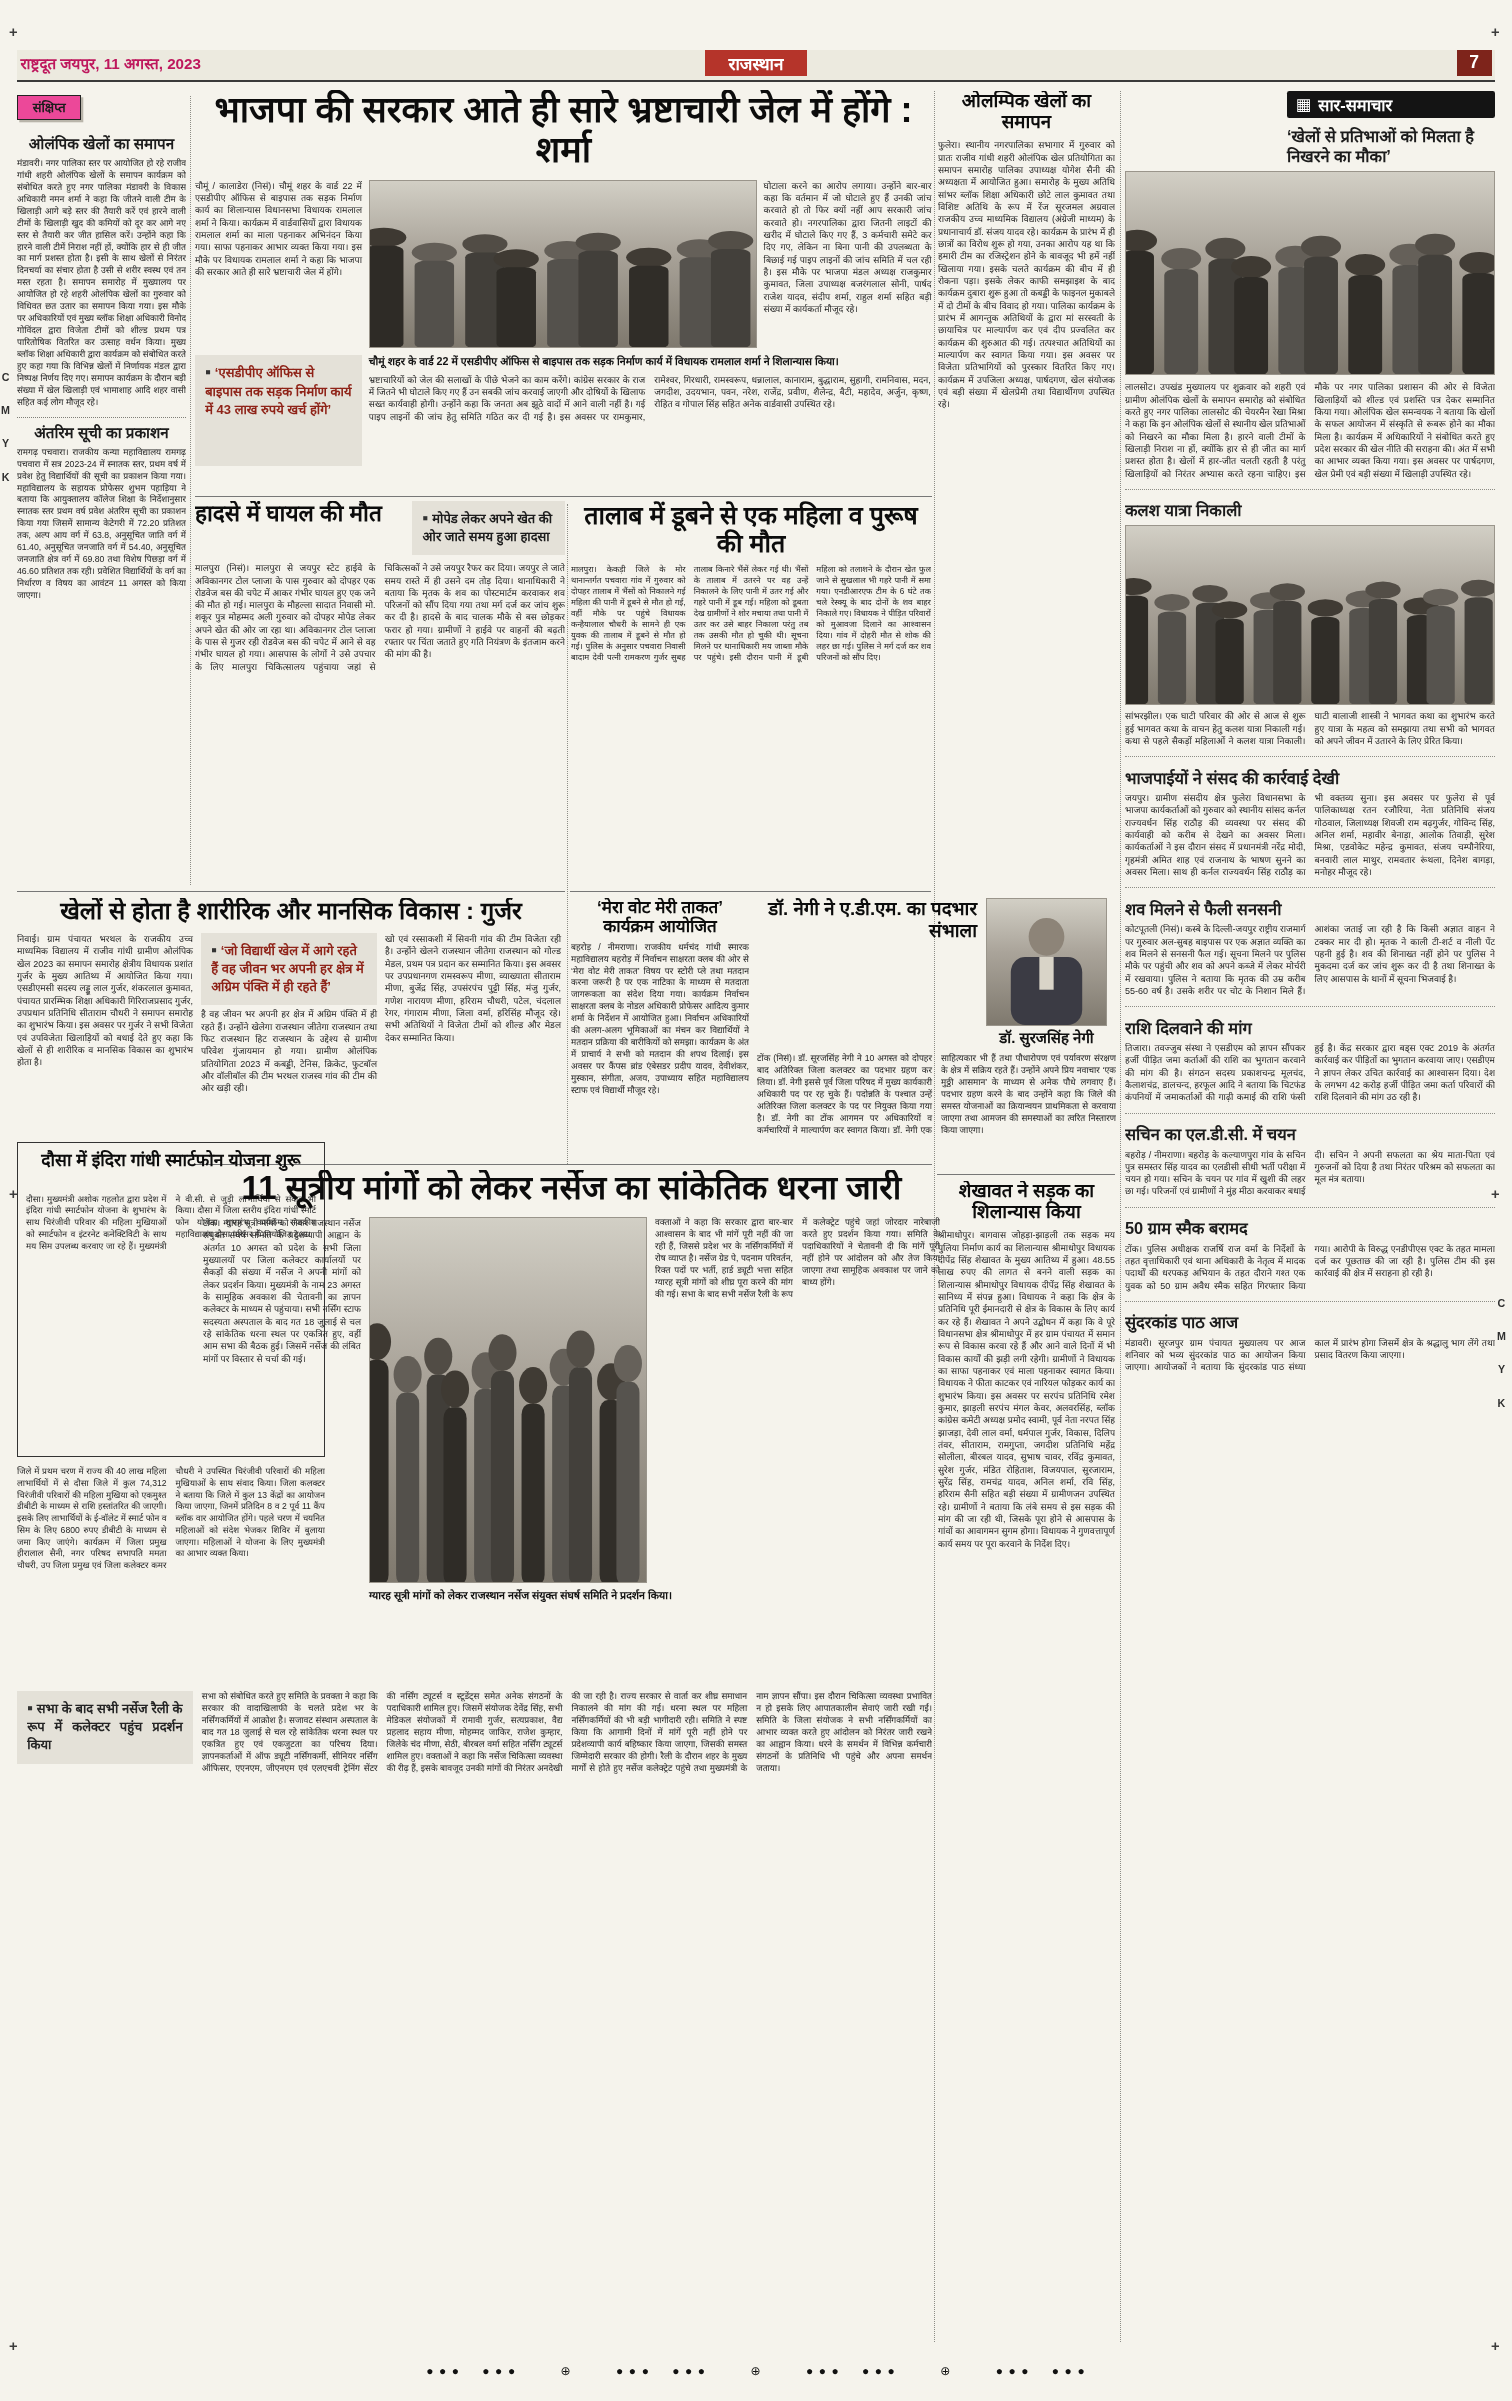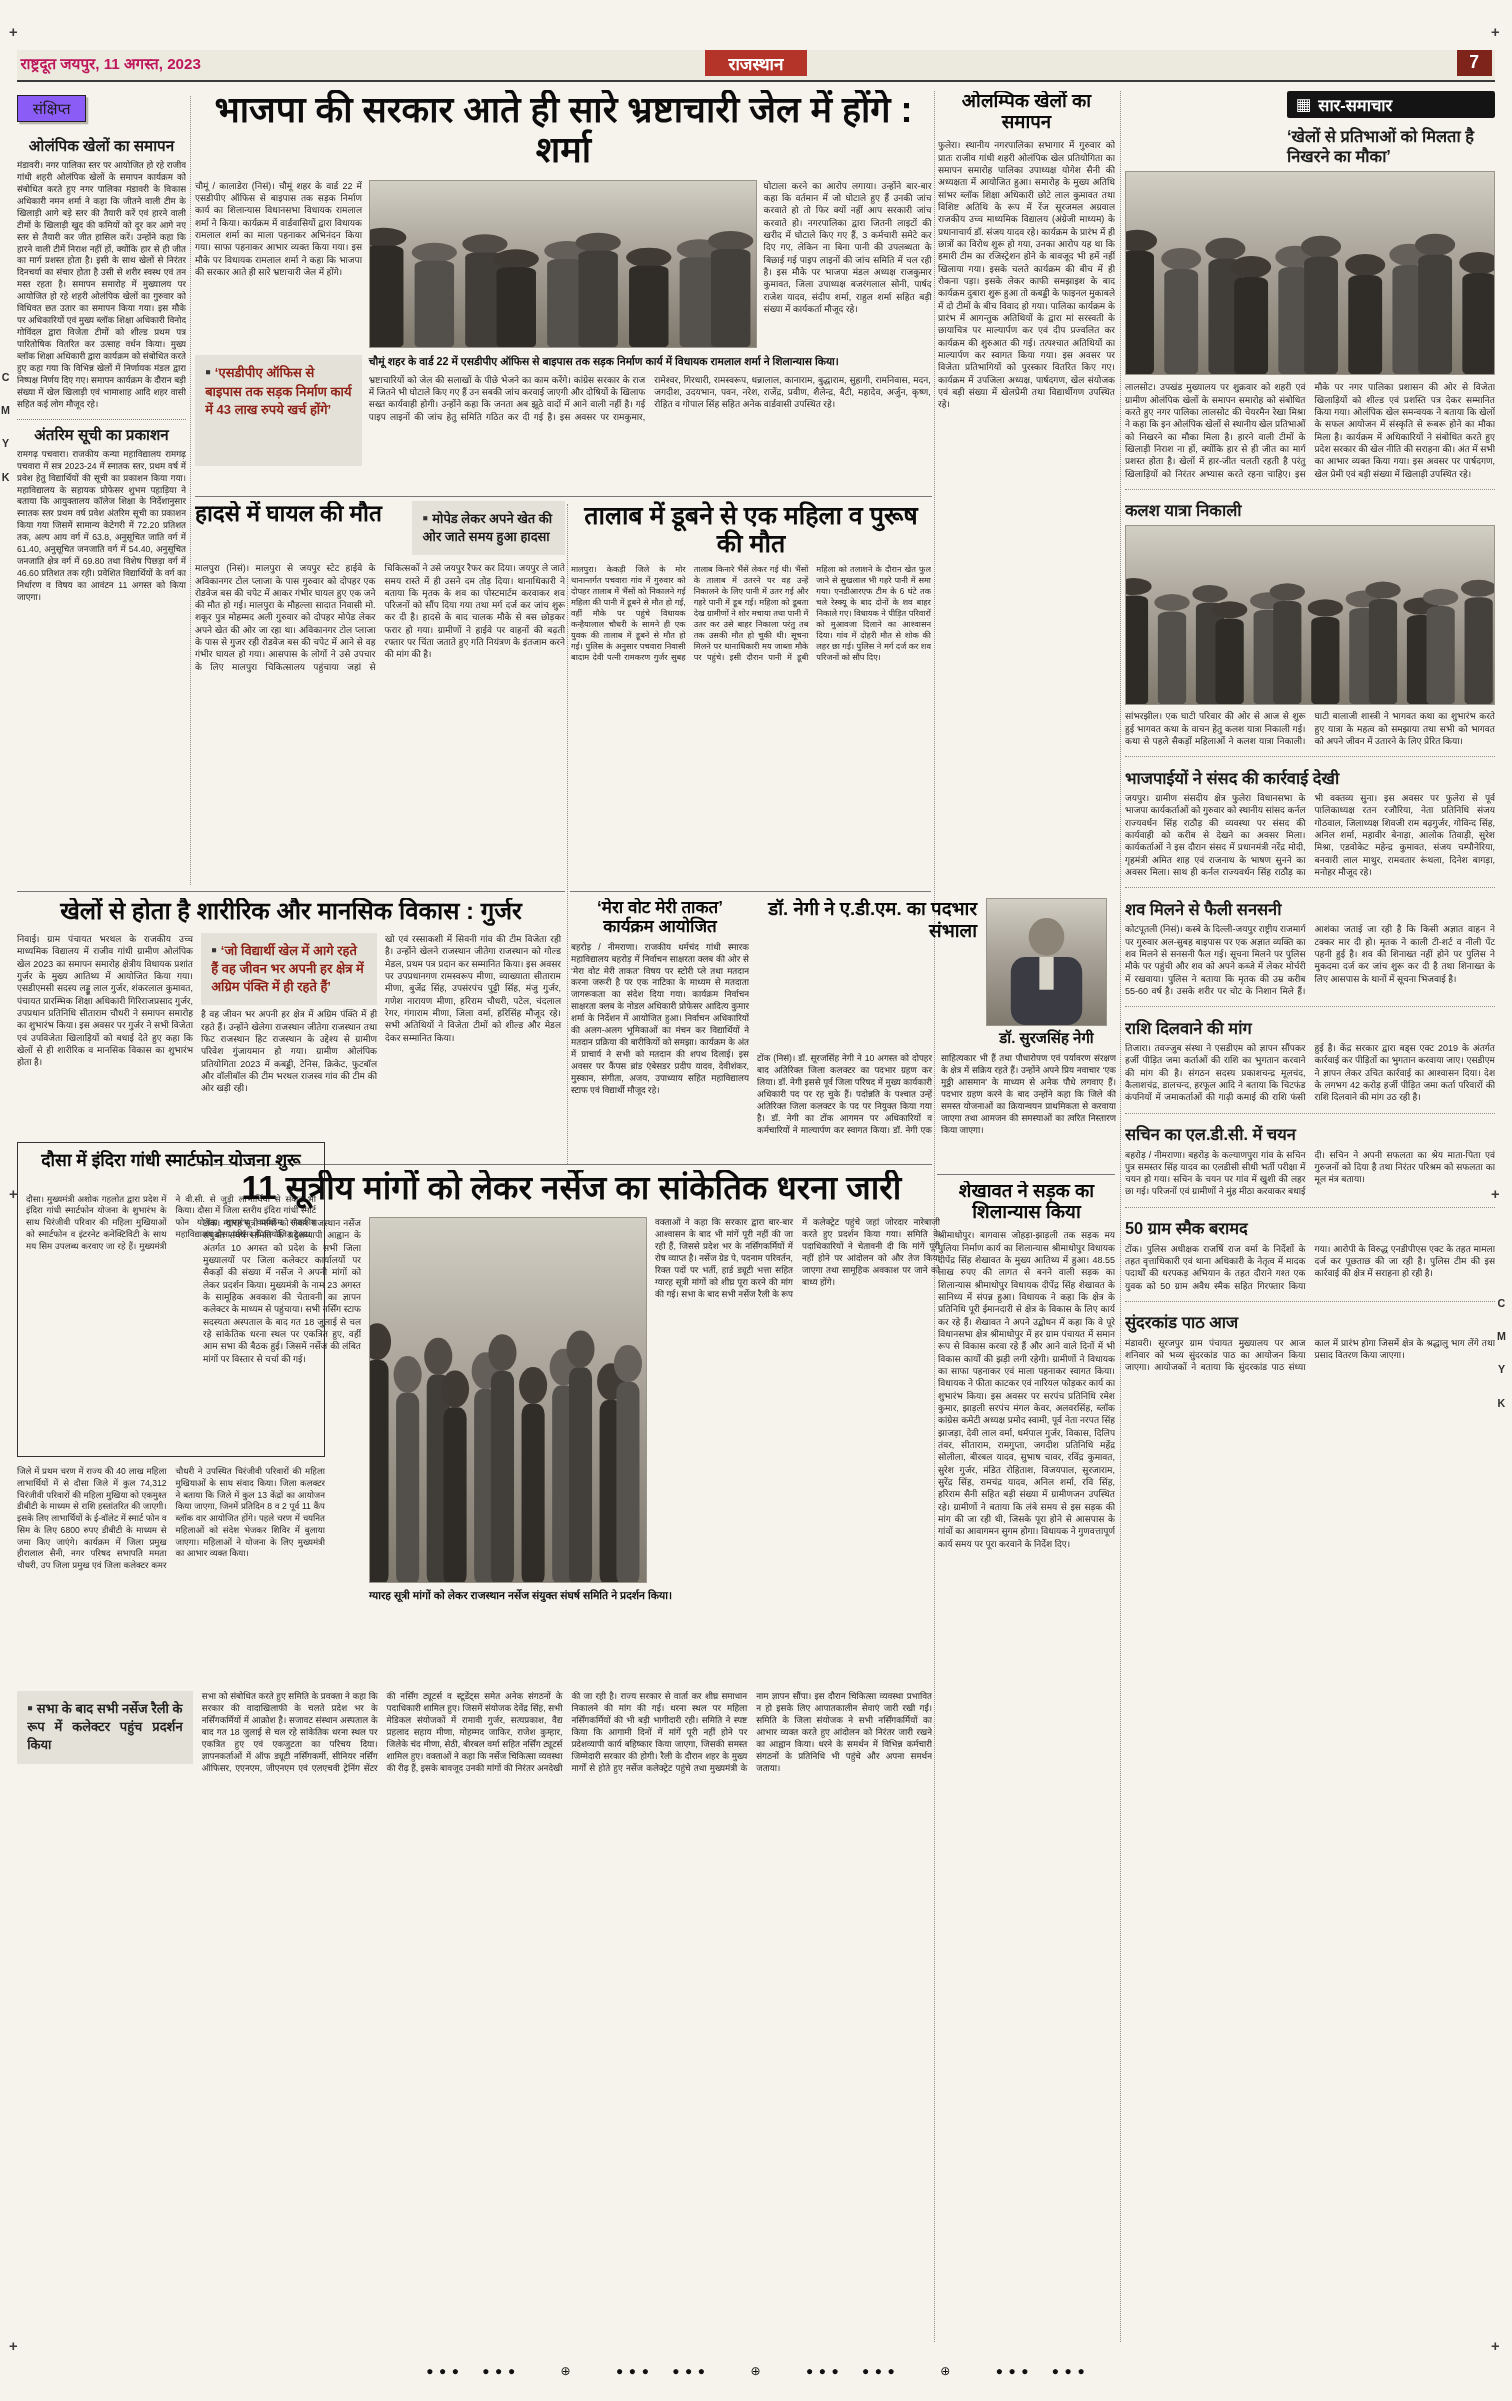--- a/index.html
+++ b/index.html
@@ -31,22 +31,22 @@
   .cols5{column-count:5;column-gap:9px}
   
   .v-rule{border-left:0.6px dotted #8d8d86;width:0}
   .h-rule{border-top:0.6px dotted #8d8d86;height:0}
   .h-rule.solid{border-top:0.8px solid #777}
   
   .photo{background:linear-gradient(180deg,#d2cfc5 0%,#aaa49a 42%,#7f796e 100%);
     border:0.6px solid #9a958b;overflow:hidden}
   .photo svg{display:block}
   
-  .brief-head{display:inline-block;border:1.1px solid #222;background:#8b5cf6;box-shadow:2.3px 2.3px 0 #b9b5aa;
-    font-size:15px;font-weight:400;padding:2.3px 14.7px;margin-bottom:10.2px}
+  .brief-head{display:inline-block;border:1.1px solid #222;background:#ec4899;box-shadow:2.3px 2.3px 0 #b9b5aa;
+    font-size:13px;font-weight:700;padding:2.3px 14.7px;margin-bottom:10.2px}
   .brief h3{font-size:15.2px;font-weight:800;text-align:center;line-height:1.2;margin:5.6px 0 4.5px}
   .brief .body{font-size:8.7px}
   .brief .sep{border-top:1.1px dotted #7f7f78;margin:9px 0 2.3px}
   
   .digest-bar{margin-left:auto;width:208px;height:27px;background:var(--barblack);color:#fff;
     display:flex;align-items:center;gap:6.8px;font-size:16.4px;font-weight:800;padding:0 9px;border-radius:2.3px}
   .digest h3{font-size:16.4px;font-weight:800;line-height:1.22;margin:8px 0 4.5px}
   .digest .item{border-top:0.6px dotted #8d8d86;margin-top:9px;padding-top:2.3px}
   .print-mark{color:#3c3c3c;font-size:14.7px;font-weight:bold}
   .cmyk{color:#2f2f2f;font-size:10.7px;font-weight:bold;line-height:3.1;white-space:pre-line;text-align:center}

